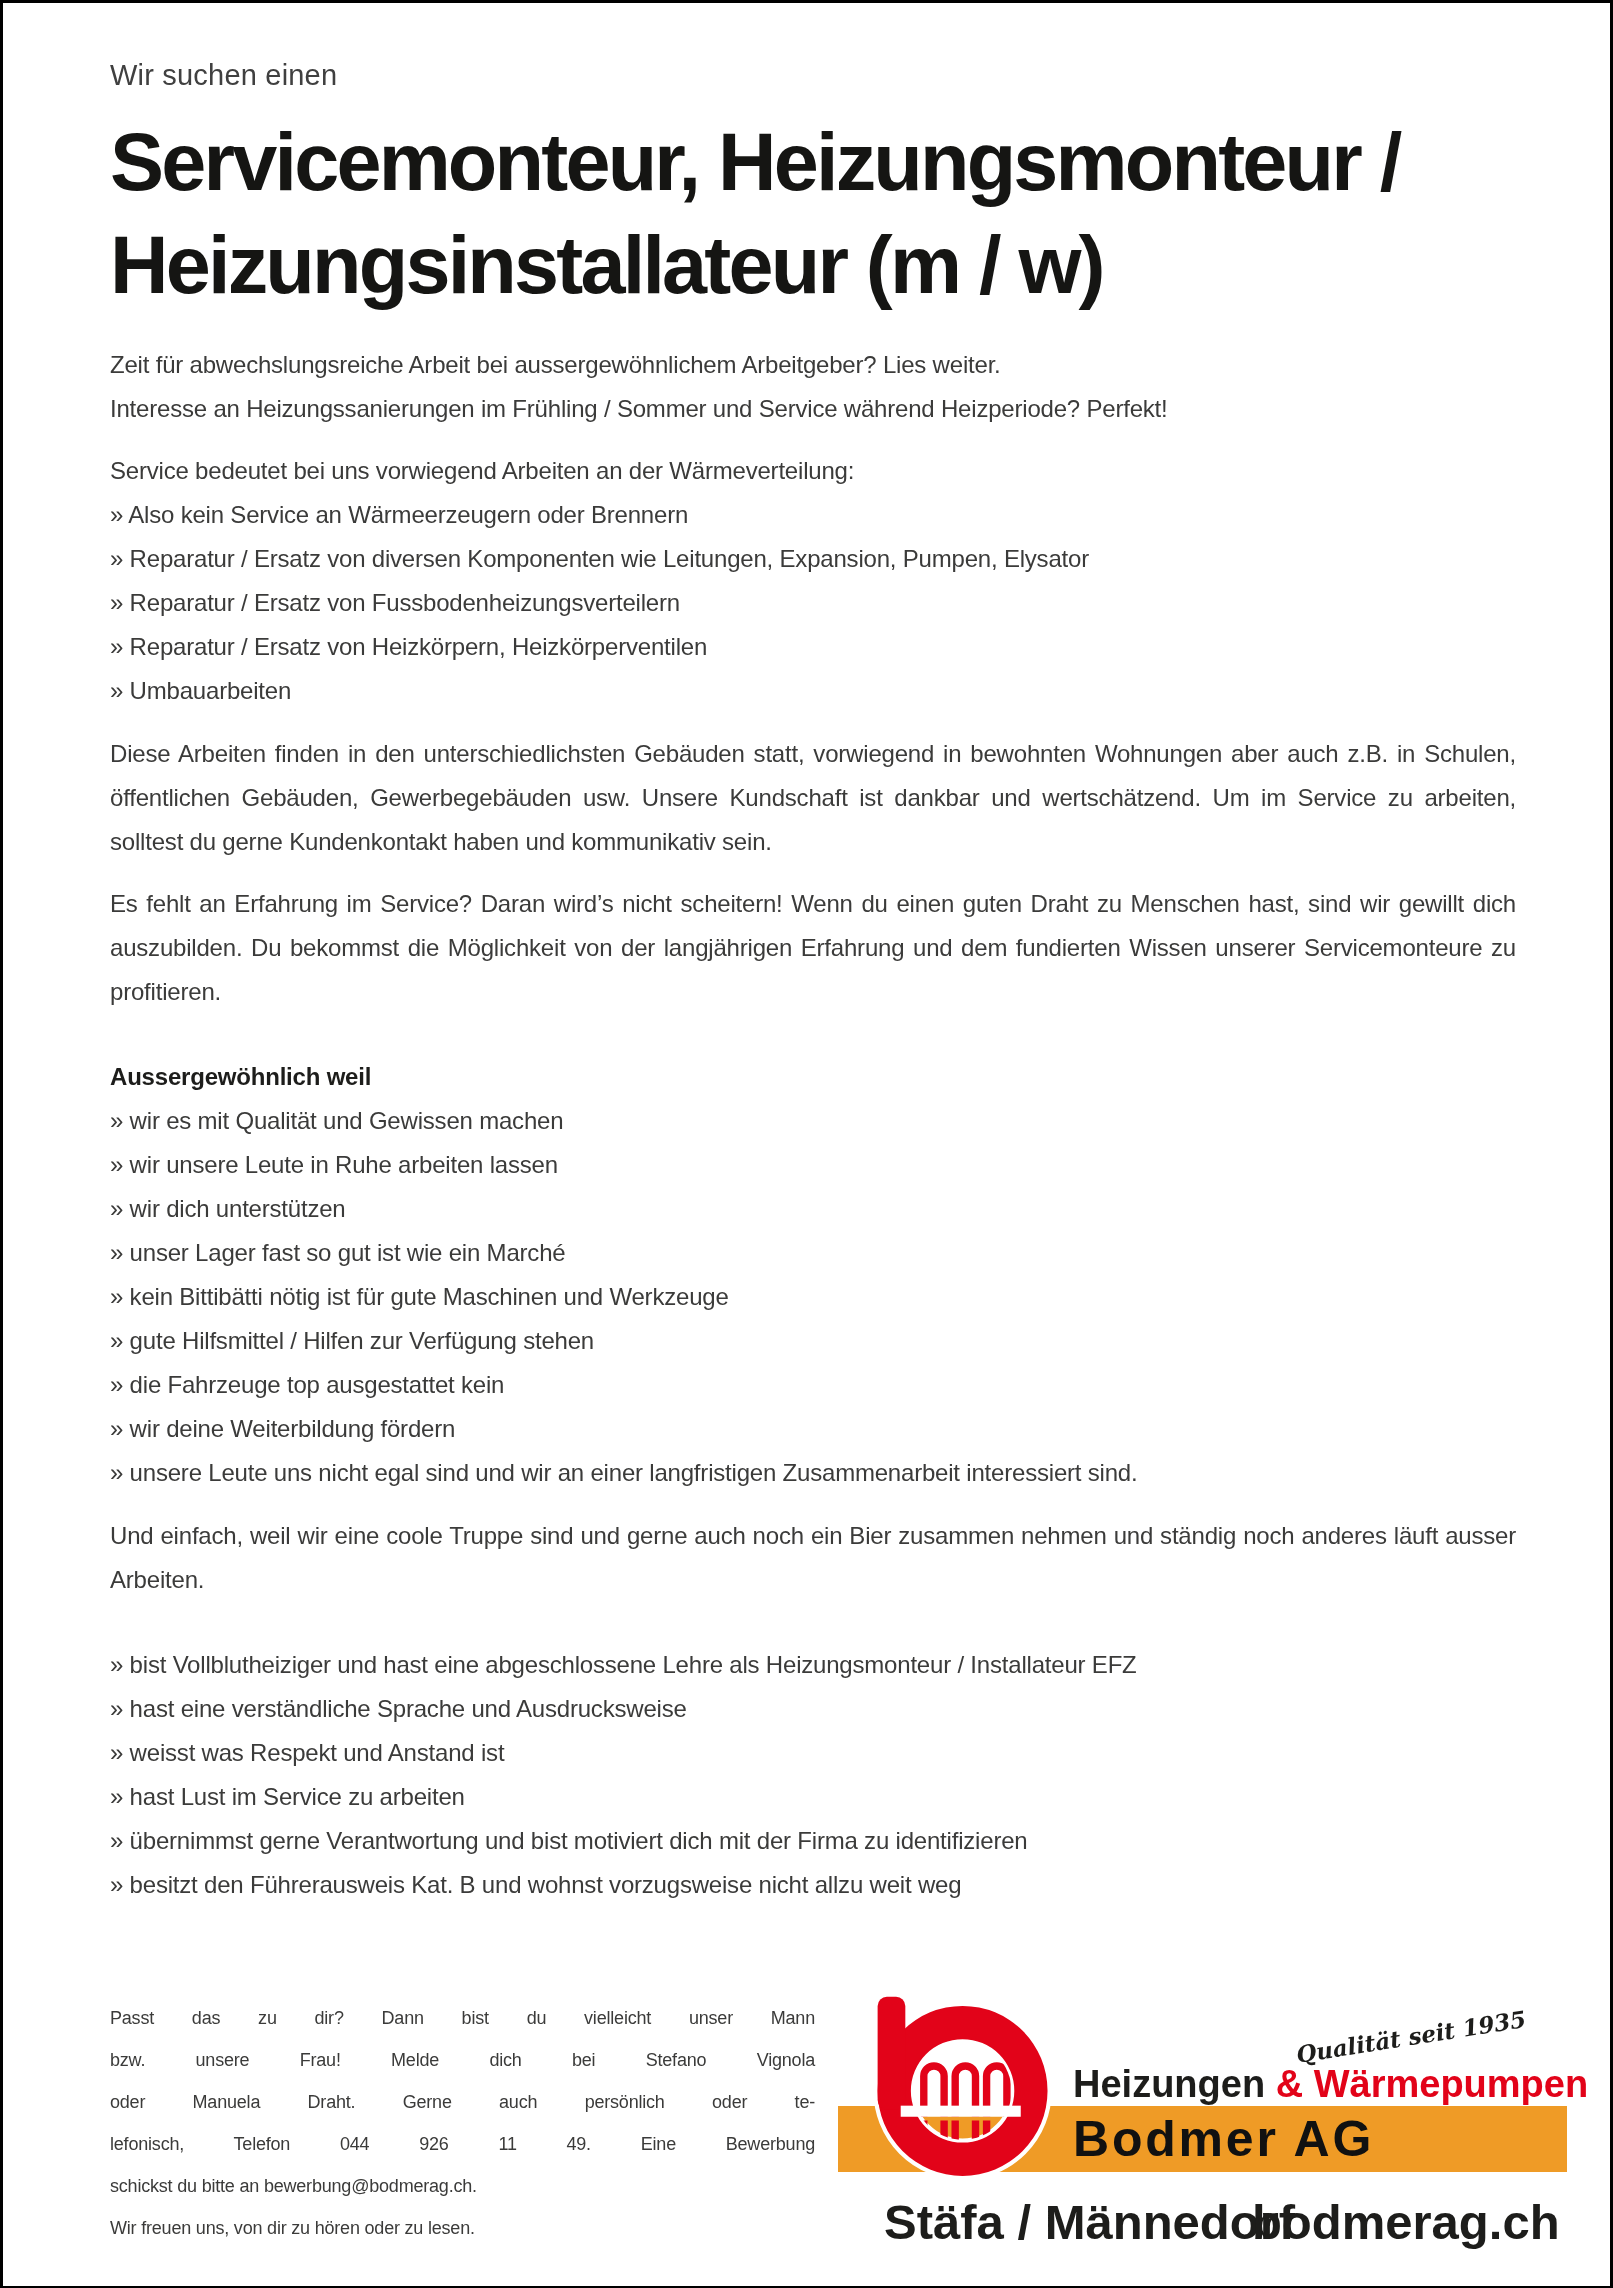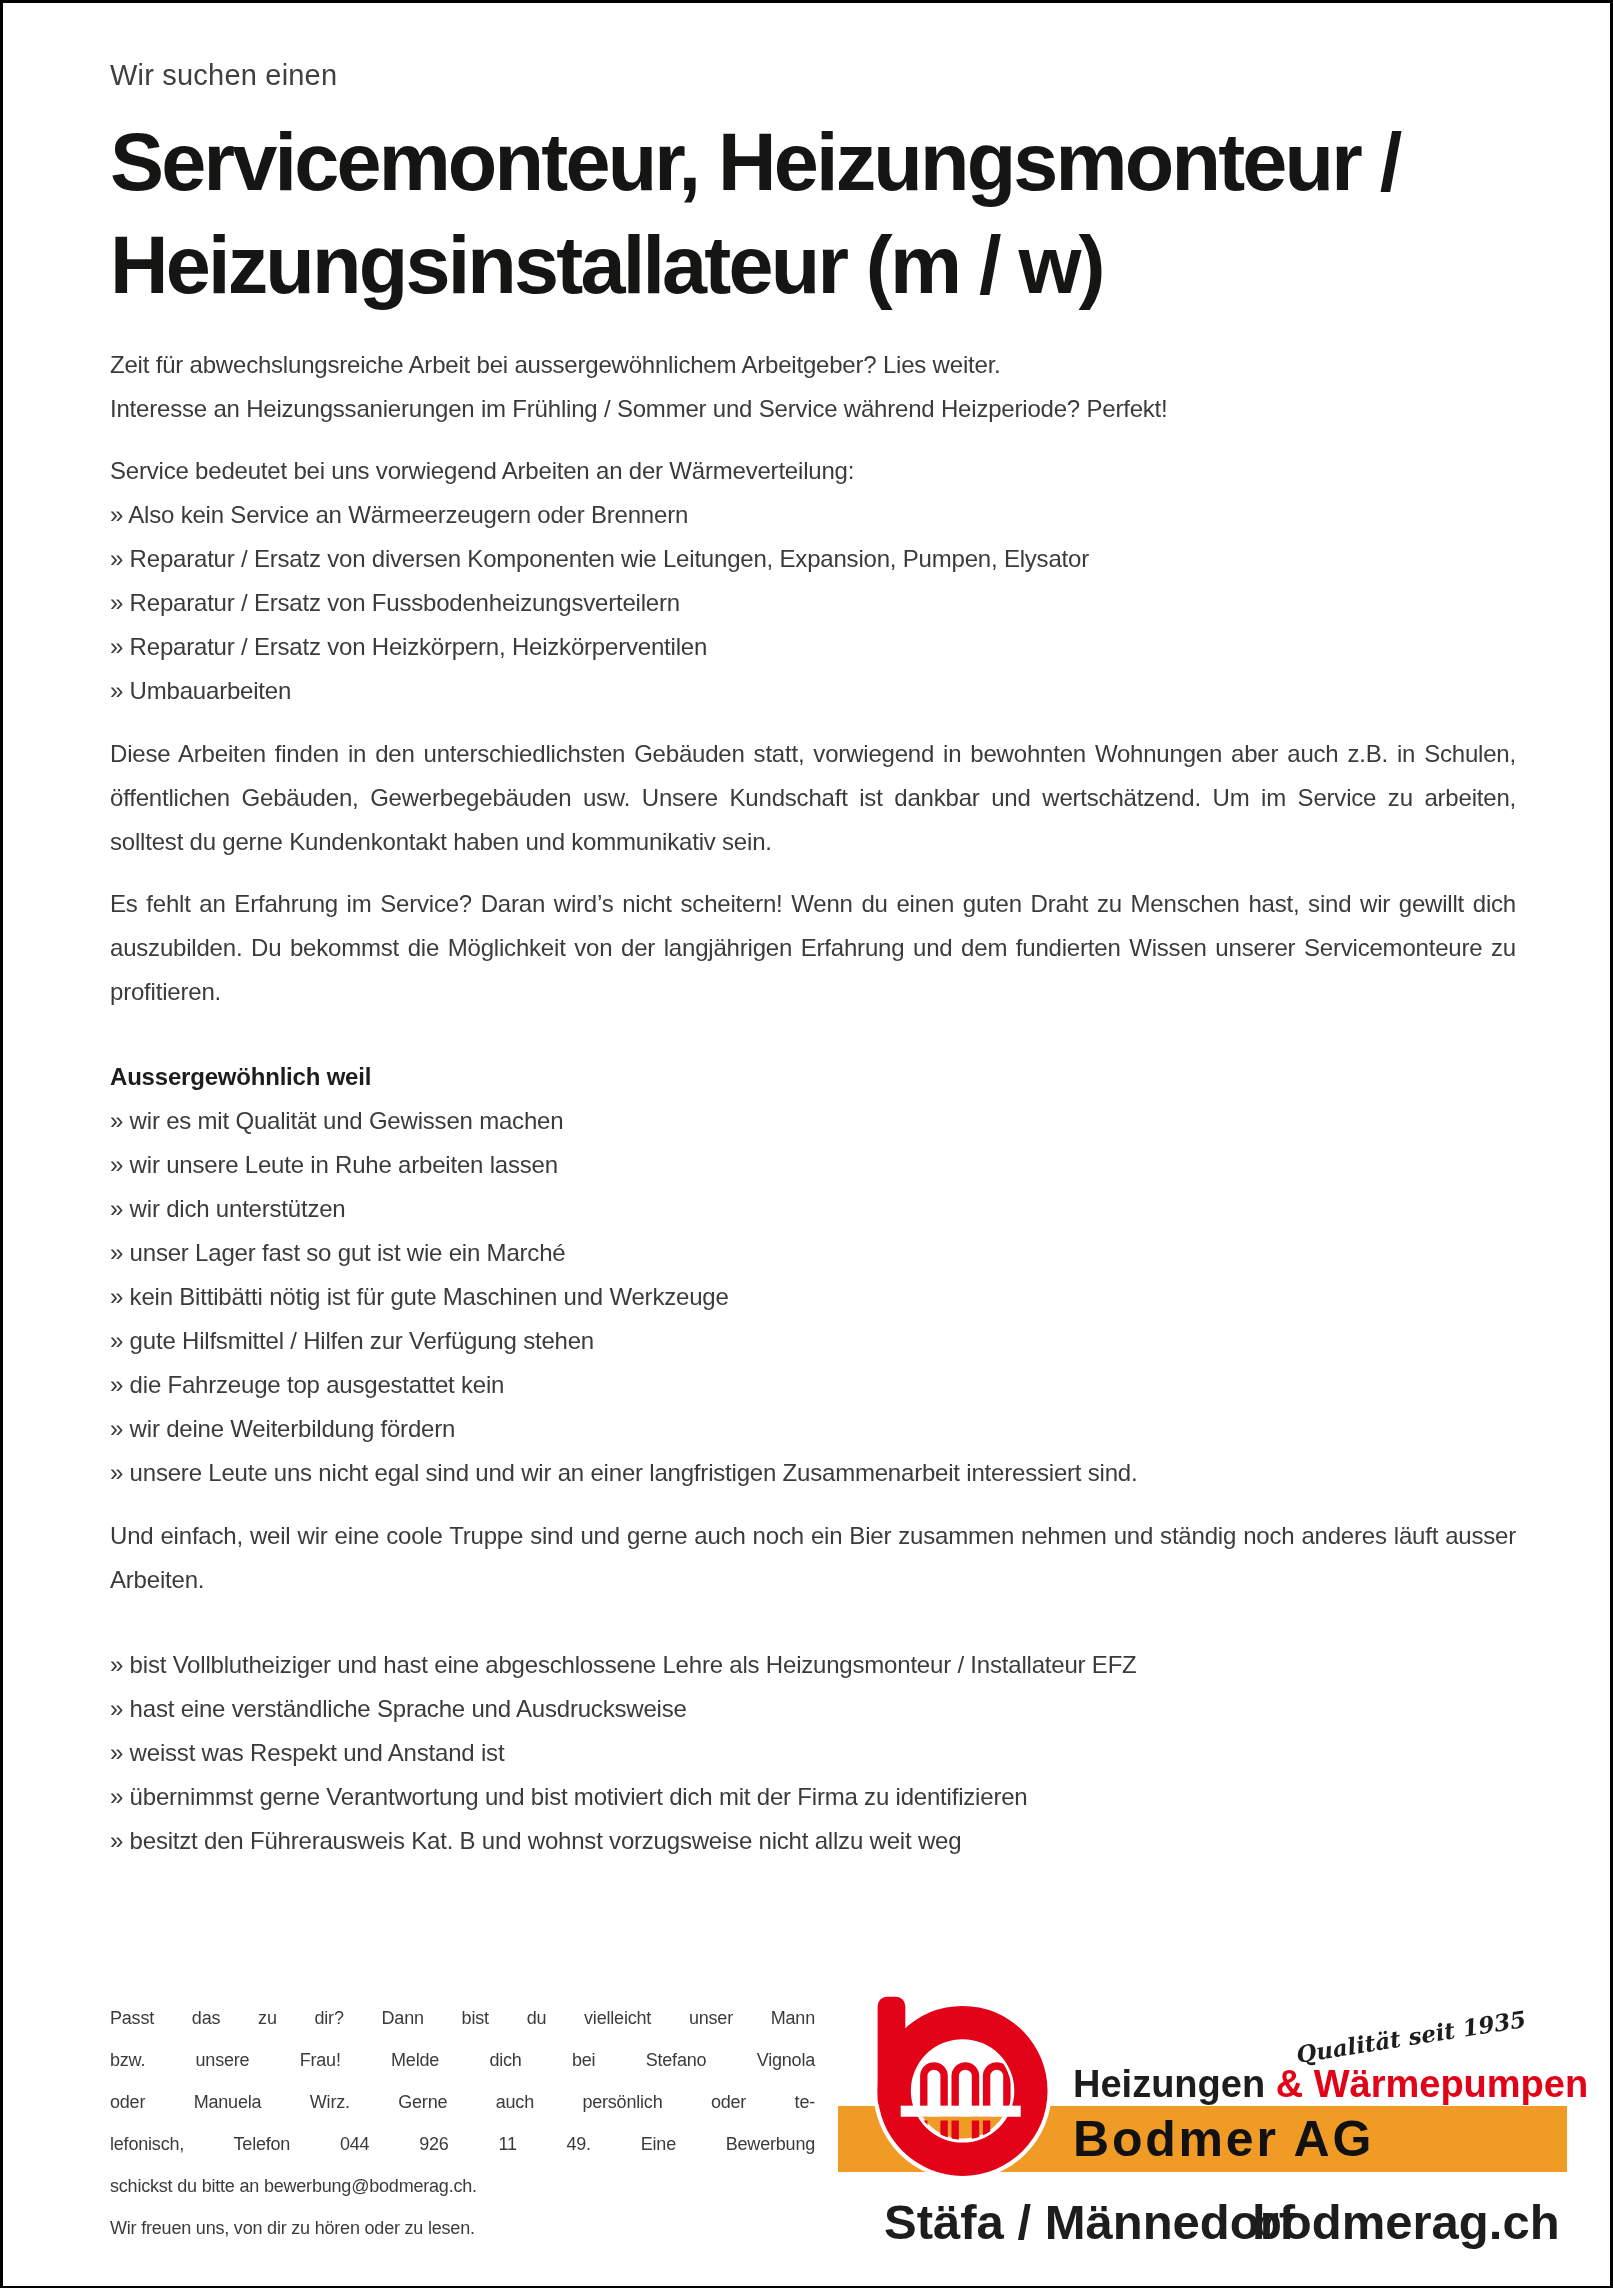--- a/index.html
+++ b/index.html
@@ -119,33 +119,34 @@
       </div>
     </div>
 
     <div class="body-block mt-p para">Und einfach, weil wir eine coole Truppe sind und gerne auch noch ein Bier zusammen nehmen und ständig noch anderes läuft ausser Arbeiten.</div>
 
     <div class="body-block mt-h">
       <div class="list">
         <div>» bist Vollblutheiziger und hast eine abgeschlossene Lehre als Heizungsmonteur / Installateur EFZ</div>
         <div>» hast eine verständliche Sprache und Ausdrucksweise</div>
         <div>» weisst was Respekt und Anstand ist</div>
+        <div>» hast Lust im Service zu arbeiten</div>
         <div>» übernimmst gerne Verantwortung und bist motiviert dich mit der Firma zu identifizieren</div>
         <div>» besitzt den Führerausweis Kat. B und wohnst vorzugsweise nicht allzu weit weg</div>
       </div>
     </div>
 
   </div>
 
   <div class="footer">
 
     <div class="contact">
       <div class="jl">Passt das zu dir? Dann bist du vielleicht unser Mann</div>
       <div class="jl">bzw. unsere Frau!  Melde dich bei Stefano Vignola</div>
-      <div class="jl">oder Manuela Wirz. Gerne auch persönlich oder te-</div>
+      <div class="jl">oder Manuela Draht. Gerne auch persönlich oder te-</div>
       <div class="jl">lefonisch, Telefon 044 926 11 49. Eine Bewerbung</div>
       <div>schickst du bitte an bewerbung@bodmerag.ch.</div>
       <div>Wir freuen uns, von dir zu hören oder zu lesen.</div>
     </div>
 
     <div class="brand">
       <div class="brand-tagline">Qualität seit 1935</div>
 
       <div class="brand-product">
         <span class="blk">Heizungen </span><span class="red">&amp; Wärmepumpen</span>

